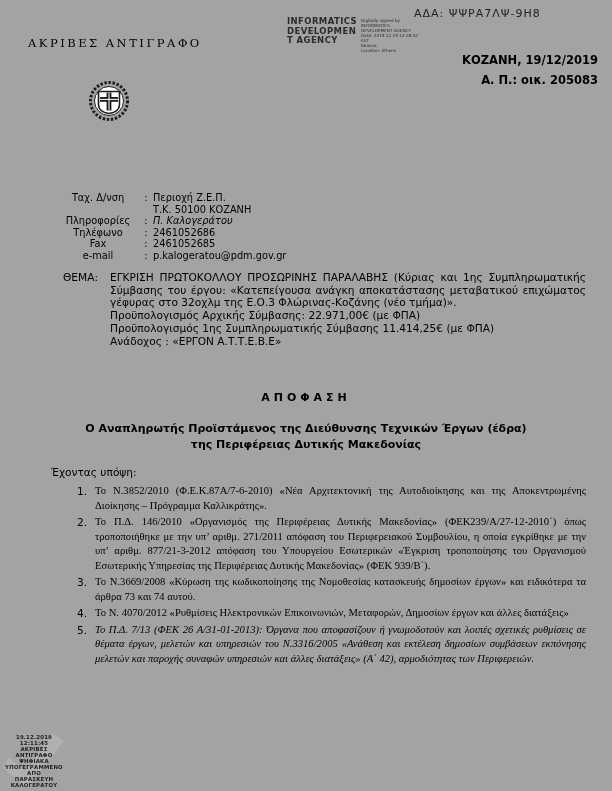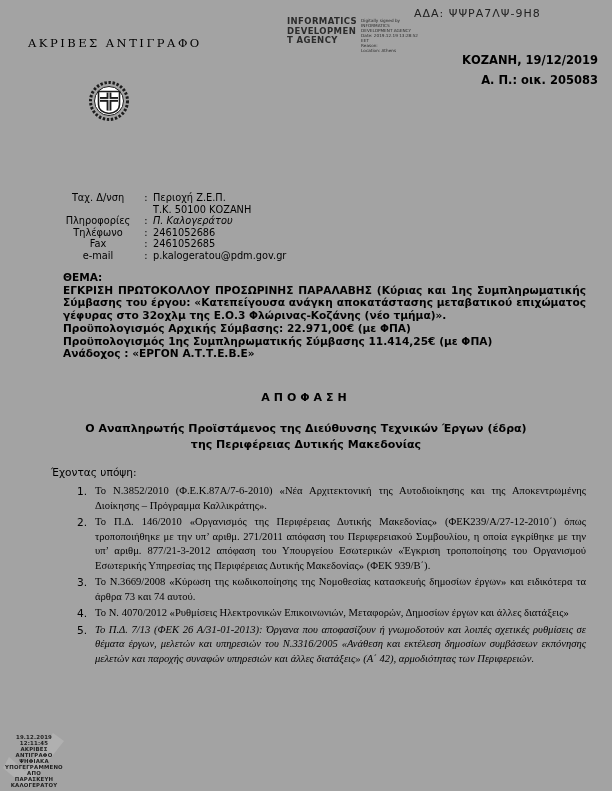--- a/index.html
+++ b/index.html
@@ -49,21 +49,21 @@
   }
   .contact .row{display:flex;text-align:center;}
   .contact .lbl{width:82px;}
   .contact .sep{width:14px;}
   .contact .val{white-space:nowrap;}
   .italic{font-style:italic;}
   
   .theme{
     position:absolute;left:63px;top:271px;width:523px;
     display:flex;
-    font-size:10.6px;font-weight:bold;line-height:12.7px;color:#000;flex-direction:column;
+    font-size:10.6px;font-weight:normal;line-height:12.7px;color:#000;
   }
   .theme .theme-label{width:47px;flex:none;}
   .theme .theme-body{flex:1;}
   .theme .p1{text-align:justify;}
   
   .decision-heading{
     position:absolute;left:0;top:391px;width:612px;
     text-align:center;font-size:11px;font-weight:bold;letter-spacing:4px;color:#000;
   }
   .decider{

